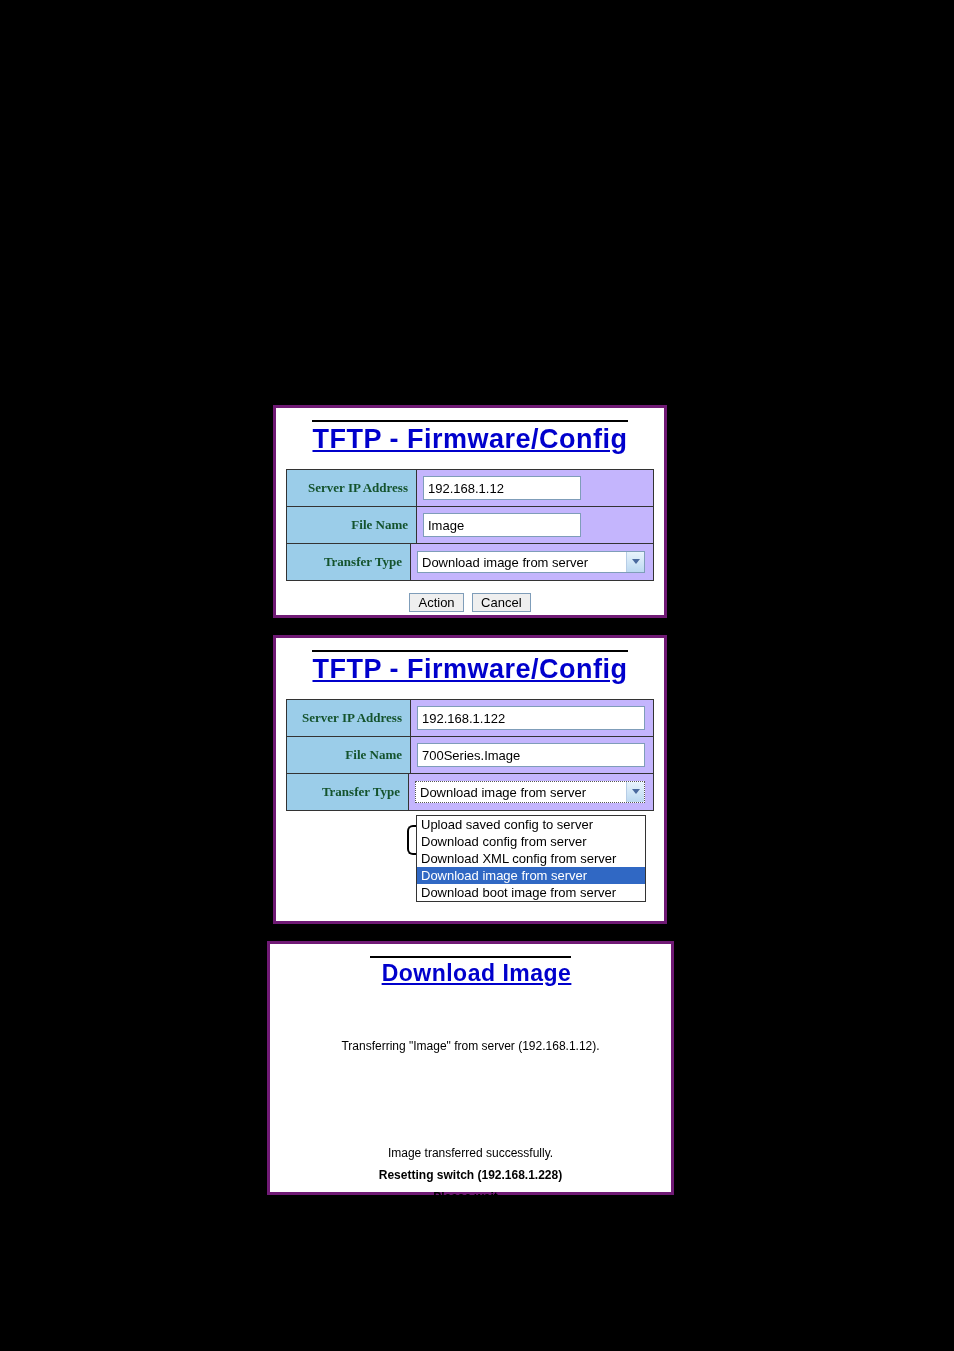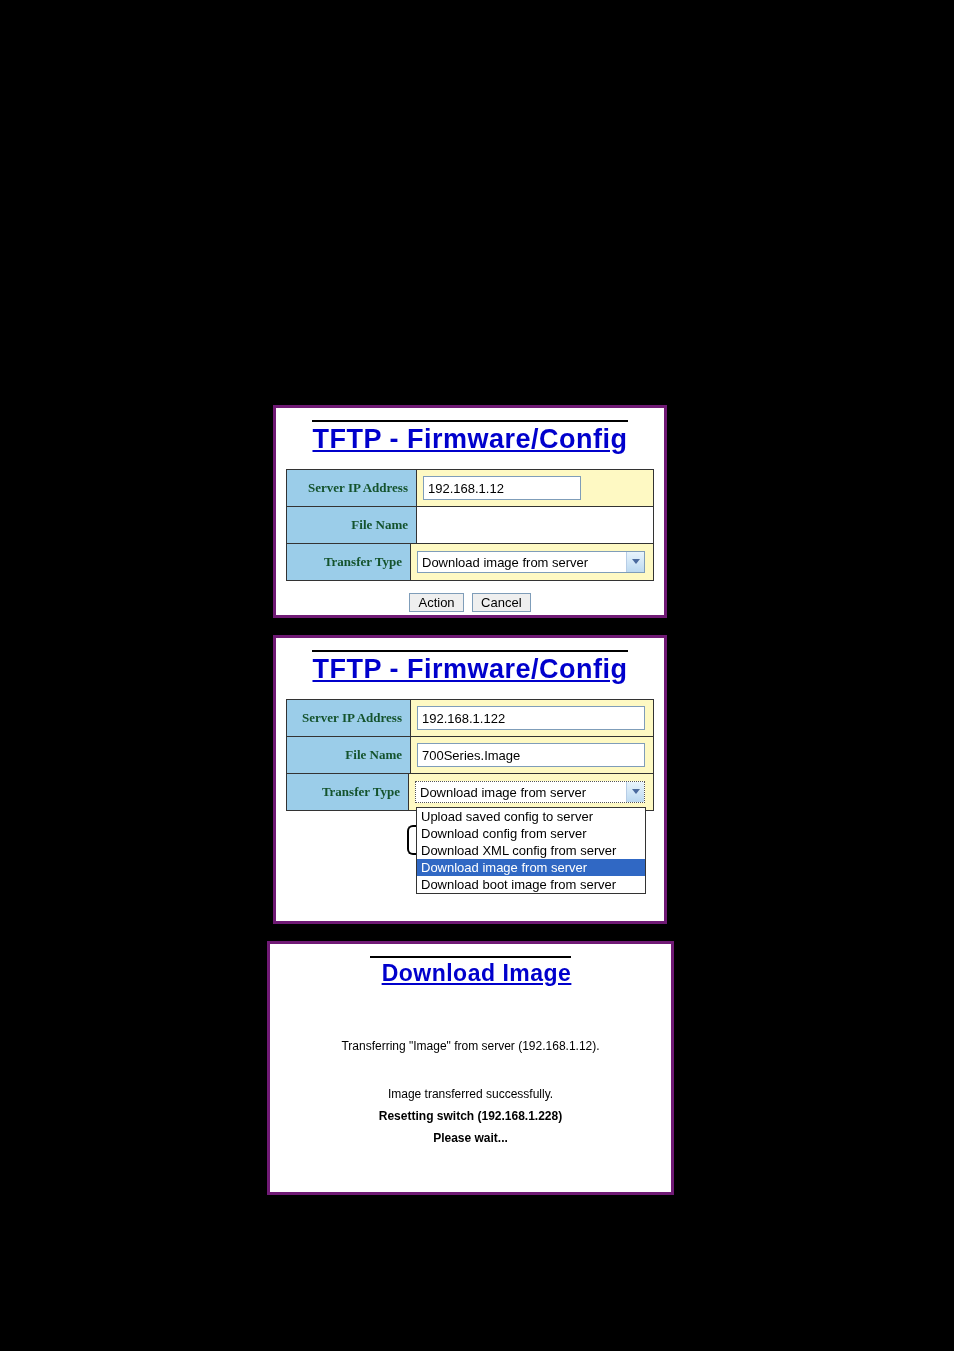--- a/index.html
+++ b/index.html
@@ -52,21 +52,21 @@
       font-family: "Times New Roman", serif;
       font-weight: bold;
       font-size: 13px;
       text-align: right;
       padding: 10px 8px 10px 4px;
       border-right: 1px solid #333;
       box-sizing: border-box;
     }
     .value-cell {
       flex: 1;
-      background: #fef9c3;
+      background: #c4b5fd;
       padding: 4px 8px 4px 6px;
       display: flex;
       align-items: center;
     }
     input[type="text"] {
       font-family: Arial, sans-serif;
       font-size: 13px;
       padding: 2px 4px;
       border: 1px solid #7f9db9;
       height: 18px;
@@ -107,21 +107,21 @@
       background: #efefef;
       padding: 1px 8px;
       margin: 0 2px;
     }
     .dropdown-open {
       position: relative;
     }
     .dropdown-list {
       position: absolute;
       left: 0;
-      top: 25px;
+      top: 33px;
       border: 1px solid #333;
       background: #fff;
       font-family: Arial, sans-serif;
       font-size: 13px;
       z-index: 5;
       min-width: 228px;
     }
     .dropdown-list .opt {
       padding: 1px 4px;
       white-space: nowrap;
@@ -139,21 +139,21 @@
       top: 187px;
       width: 12px;
       height: 26px;
     }
     .status-text {
       font-family: Verdana, Geneva, sans-serif;
       font-size: 12px;
       text-align: center;
     }
     .status-line1 { margin-top: 52px; }
-    .status-line2 { margin-top: 34px; }
+    .status-line2 { margin-top: 93px; }
     .status-line3 { font-weight: bold; margin-top: 8px; font-size: 12px; }
     .status-line4 { font-weight: bold; margin-top: 8px; font-size: 12px; }
     .select-hatched {
       border: 1px dotted #555;
     }
   </style>
 </head>
 <body>
 
 <div class="panel panel-1">
@@ -162,20 +162,23 @@
   </div>
 
   <div class="form-row">
     <div class="label-cell">Server IP Address</div>
     <div class="value-cell">
       <input type="text" class="inp-short" value="192.168.1.12" style="">
     </div>
   </div>
   <div class="form-row">
     <div class="label-cell">File Name</div>
+    <div class="value-cell">
+      <input type="text" class="inp-short" value="Image" style="">
+    </div>
   </div>
   <div class="form-row">
     <div class="label-cell">Transfer Type</div>
     <div class="value-cell">
       <div class="select-box" style="width:228px;">
         <span class="select-text">Download image from server</span>
         <span class="select-arrow">
           <svg viewBox="0 0 8 6">
               <path d="M0 0 L8 0 L4 5 Z" fill="#4a6a9e"></path>
             </svg>

